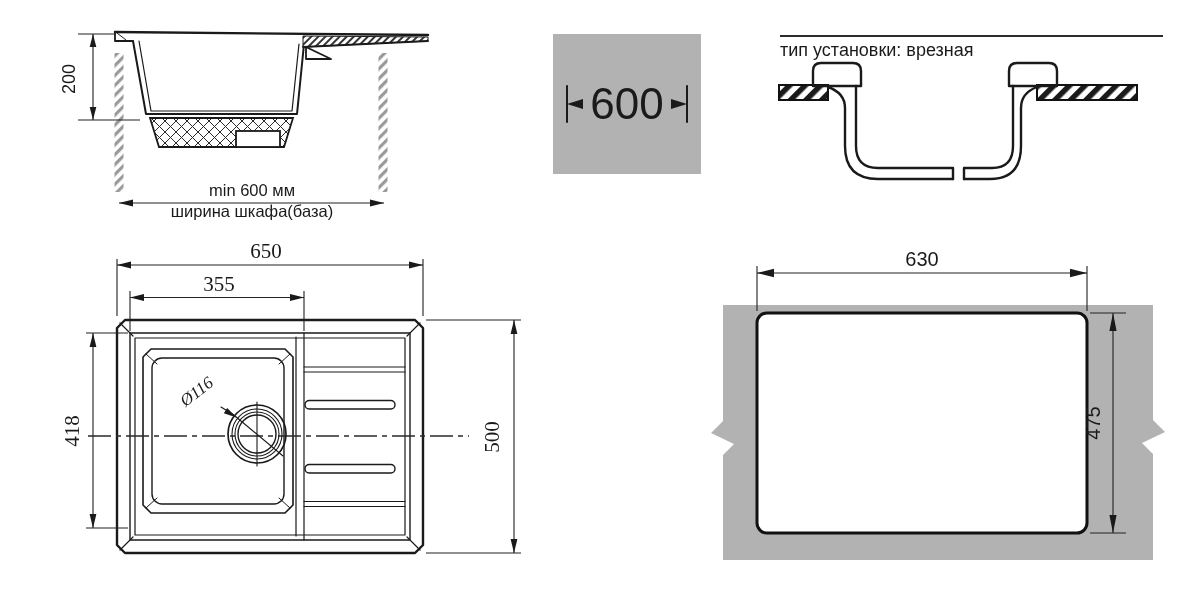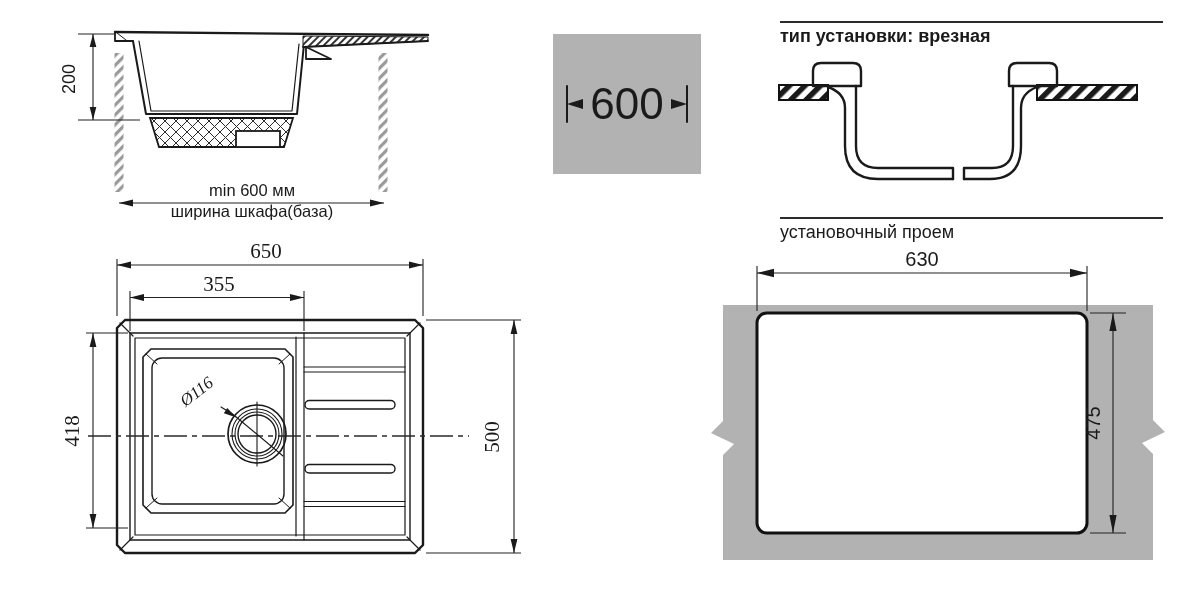--- a/index.html
+++ b/index.html
@@ -166,15 +166,14 @@
 
       <g>
         <path class="dl" d="M1090,313 H1126 M1090,533 H1126 M1113,313 V533"></path>
         <polygon class="arw" points="1113,313 1109.4,331 1116.6,331"></polygon>
         <polygon class="arw" points="1113,533 1109.4,515 1116.6,515"></polygon>
         <text class="t-sans" font-size="20" text-anchor="middle" transform="translate(1100,423) rotate(-90)">475</text>
       </g>
     </g>
   </svg>
 
-  <div class="rule-heading" style="top:21px;font-weight:bold;">тип установки: врезная</div>
-  <div class="rule-heading" style="top:217px;">установочный проем</div>
+  <div class="rule-heading" style="top:35px;">тип установки: врезная</div>
 </div>
 
 </body></html>

